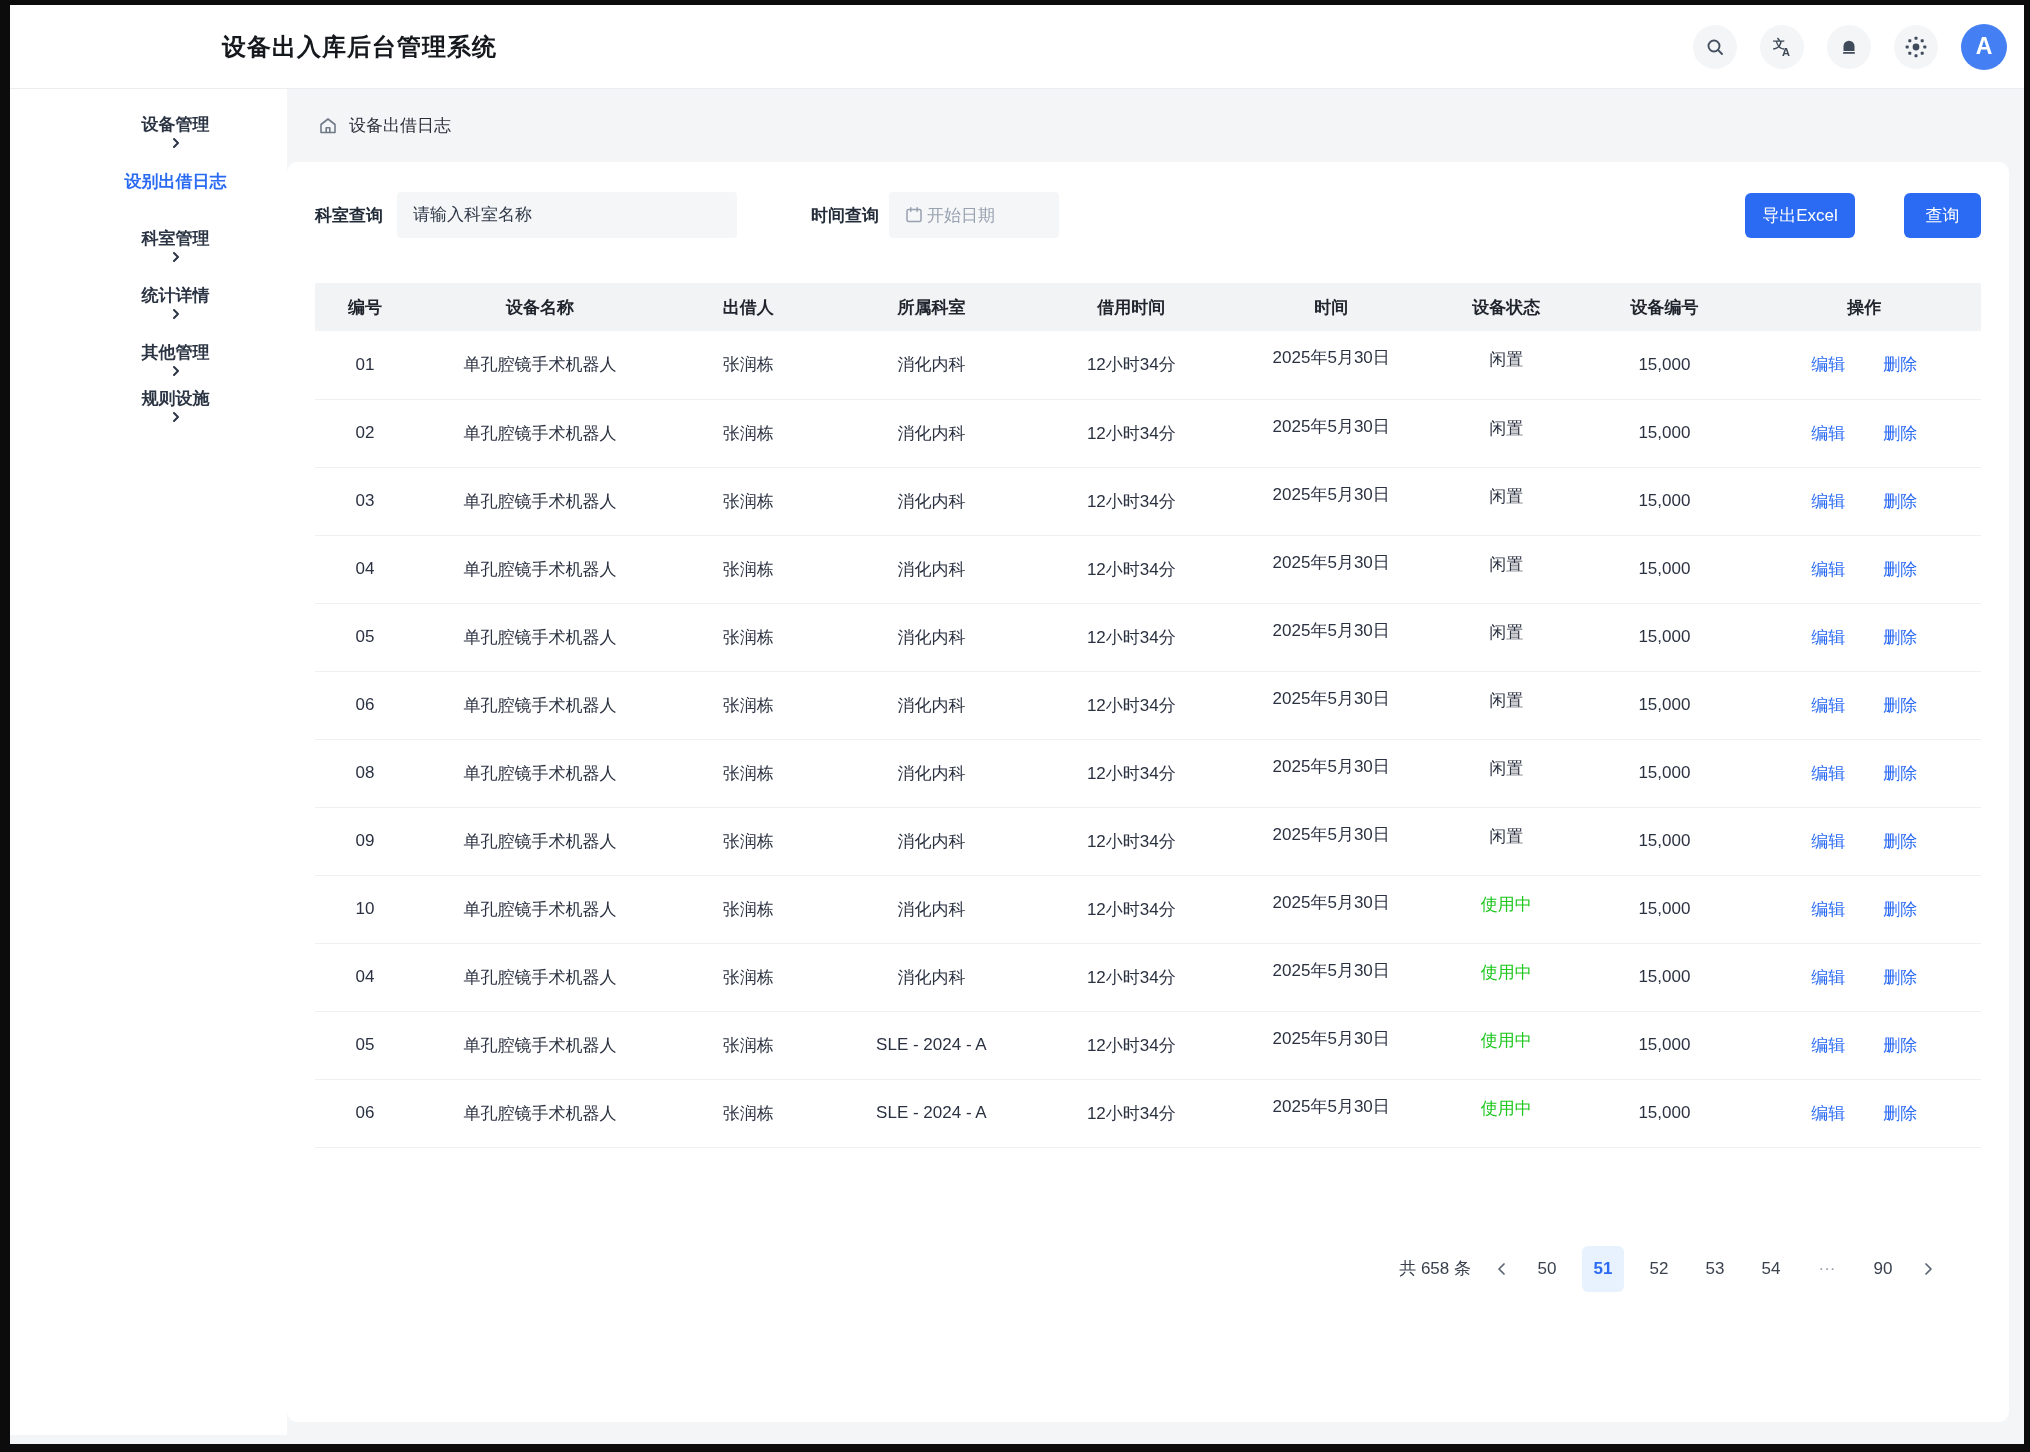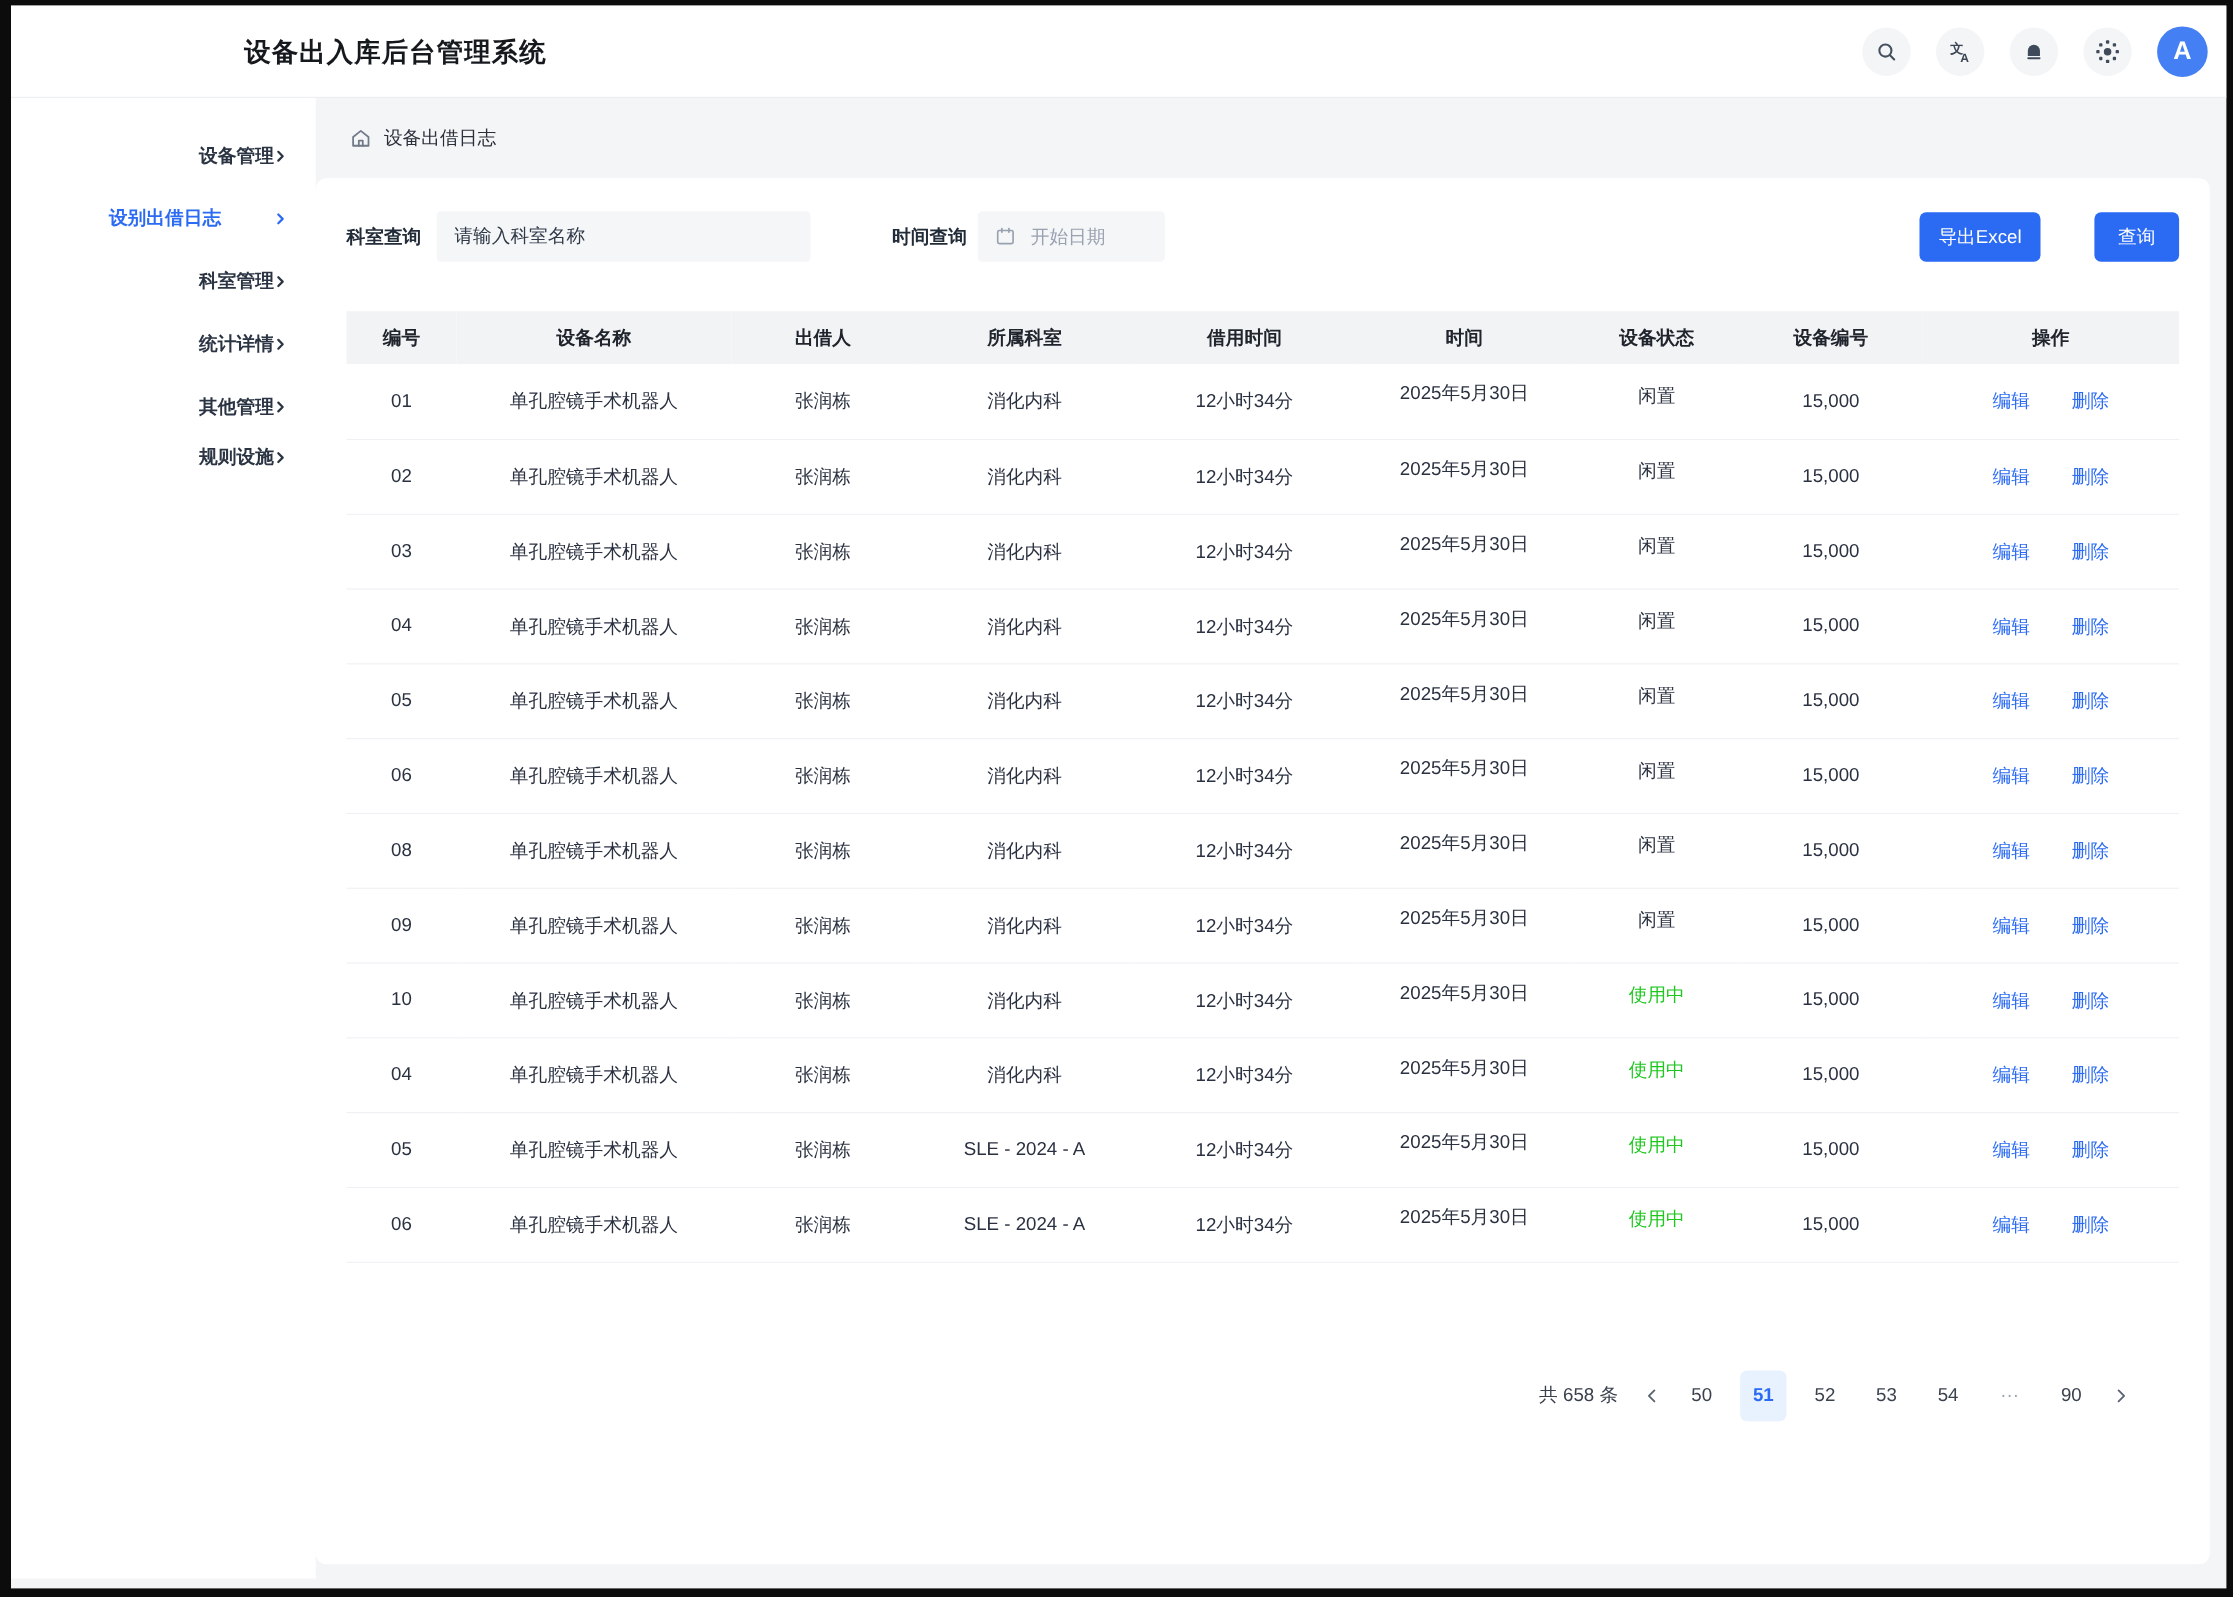--- a/index.html
+++ b/index.html
@@ -20,37 +20,37 @@
   
   .topbar{height:84px;flex:none;background:#fff;border-bottom:1px solid #ebedf0;display:flex;align-items:center;}
   .app-title{margin-left:212px;font-size:24px;font-weight:700;color:#15181d;letter-spacing:1px;}
   .topbar-right{margin-left:auto;margin-right:17px;display:flex;align-items:center;gap:23px;}
   .icon-btn{width:44px;height:44px;border-radius:50%;background:#f3f5f7;display:flex;align-items:center;justify-content:center;cursor:pointer;}
   .avatar{width:46px;height:46px;border-radius:50%;background:#4480f3;color:#fff;font-size:23px;font-weight:600;display:flex;align-items:center;justify-content:center;cursor:pointer;}
 
   
   .body-row{flex:1;display:flex;min-height:0;}
   .sidebar{width:277px;flex:none;background:#fff;margin-bottom:9px;padding-top:24px;}
-  .menu-item{height:57px;display:flex;align-items:center;justify-content:flex-end;
-    padding:0 26px 0 80px;cursor:pointer;font-size:17px;font-weight:600;color:#2b3443;}
+  .menu-item{height:57px;display:flex;align-items:center;justify-content:flex-start;
+    padding:0 26px 0 80px;cursor:pointer;font-size:17px;font-weight:600;color:#2b3443;flex-direction:column;}
   .menu-item:nth-child(6){margin-top:-11px;}
   .menu-item.active{color:var(--accent);gap:48px;}
   .main{flex:1;display:flex;flex-direction:column;min-width:0;padding-right:15px;}
   .breadcrumb{height:73px;flex:none;display:flex;align-items:center;padding-left:30px;gap:10px;font-size:17px;color:#2a2f3a;}
   .card{background:#fff;border-radius:10px;flex:1;margin-bottom:22px;padding:30px 28px 0;display:flex;flex-direction:column;min-height:0;}
 
   
   .filter-row{display:flex;align-items:center;flex:none;}
   .filter-label{font-size:17px;font-weight:700;color:#222b38;white-space:nowrap;}
   .dept-input{width:340px;height:46px;background:#f5f6f8;border:none;border-radius:4px;margin-left:14px;
     padding:0 16px;font-size:17px;color:#2b3440;outline:none;font-family:inherit;}
   .dept-input::placeholder{color:#2f3947;opacity:1;}
   .time-label{margin-left:74px;}
   .date-field{width:170px;height:46px;background:#f5f6f8;border-radius:4px;margin-left:10px;
-    display:flex;align-items:center;padding:0 15px;gap:13px;cursor:pointer;}
+    display:flex;align-items:center;padding:0 15px;gap:3px;cursor:pointer;}
   .date-placeholder{font-size:17px;color:#99a2b0;}
   .btn{height:45px;border:none;border-radius:6px;background:var(--accent);color:#fff;font-size:17px;
     cursor:pointer;font-family:inherit;}
   .btn-export{width:110px;margin-left:auto;}
   .btn-query{width:77px;margin-left:49px;}
 
   
   .table-wrap{margin-top:45px;flex:none;}
   table{width:100%;border-collapse:collapse;table-layout:fixed;}
   thead th{height:48px;background:#f2f3f5;font-size:17px;font-weight:700;color:#20252d;text-align:center;}

